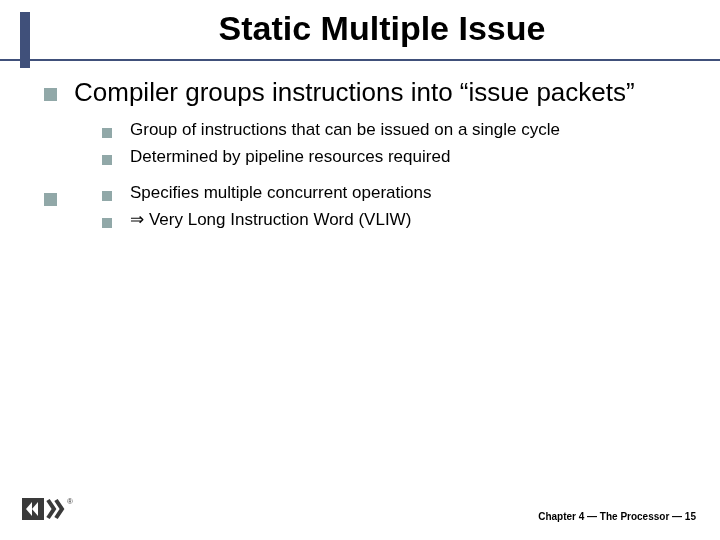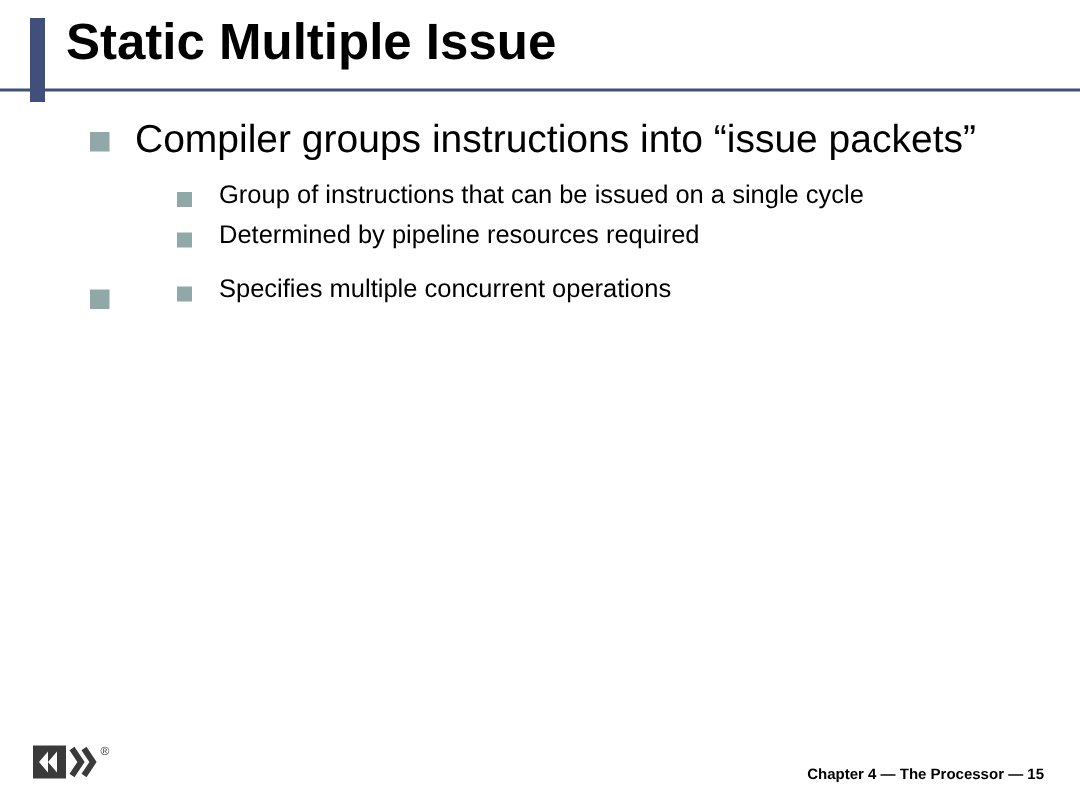--- a/index.html
+++ b/index.html
@@ -27,30 +27,30 @@
     width: 10px;
     height: 56px;
     background: #40507a;
   }
   .title {
     font-size: 34px;
     font-weight: bold;
     color: #000;
     margin-left: 44px;
     line-height: 1.1;
+    text-align: center;
   }
   .underline {
     border-bottom: 2px solid #40507a;
     margin-top: 12px;
     width: 100%;
   }
   .content {
     padding: 16px 30px 0 40px;
     color: #000;
-    margin-left: 16px;
   }
   .lvl1 {
     list-style: none;
   }
   .lvl1 > li {
     position: relative;
     padding-left: 34px;
     font-size: 26px;
     line-height: 1.22;
     margin-bottom: 14px;
@@ -122,20 +122,21 @@
       <li>
         <span>Compiler groups instructions into “issue packets”</span>
         <ul class="lvl2">
           <li><span>Group of instructions that can be issued on a single cycle</span></li>
           <li><span>Determined by pipeline resources required</span></li>
         </ul>
       </li>
       <li>
         <ul class="lvl2">
           <li><span>Specifies multiple concurrent operations</span></li>
+          <li><span>⇒ Very Long Instruction Word (VLIW)</span></li>
         </ul>
       </li>
     </ul>
   </div>
 
   <div class="footer">
     <div class="logo">
       <svg width="54" height="26" viewBox="0 0 54 26">
         <rect x="0" y="2" width="22" height="22" fill="#3a3a3a"></rect>
         <polygon points="4,13 10,6 10,20" fill="#fff"></polygon>

